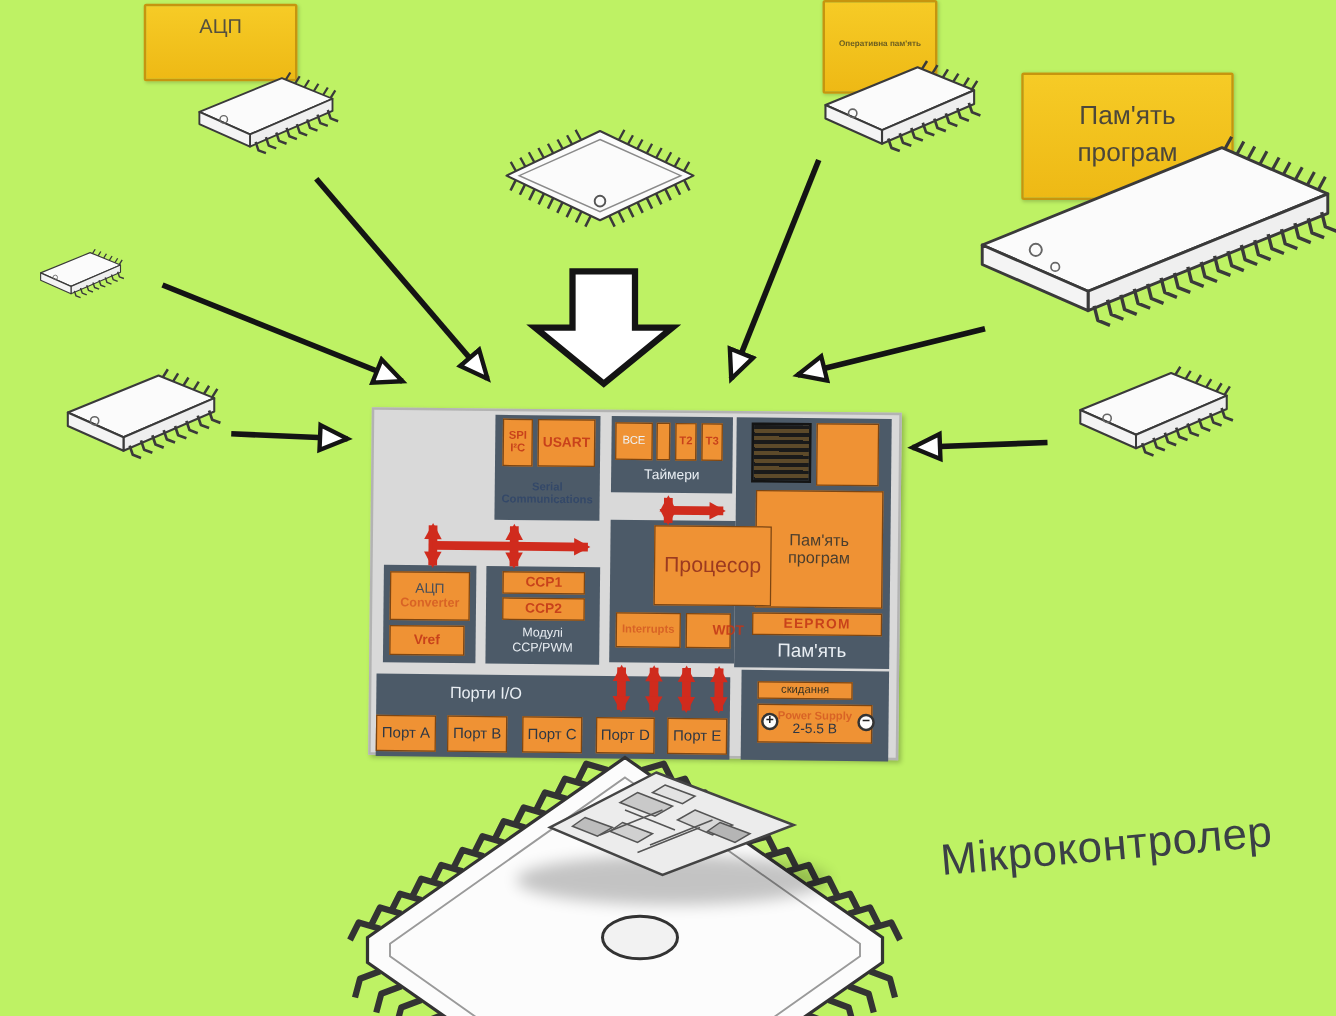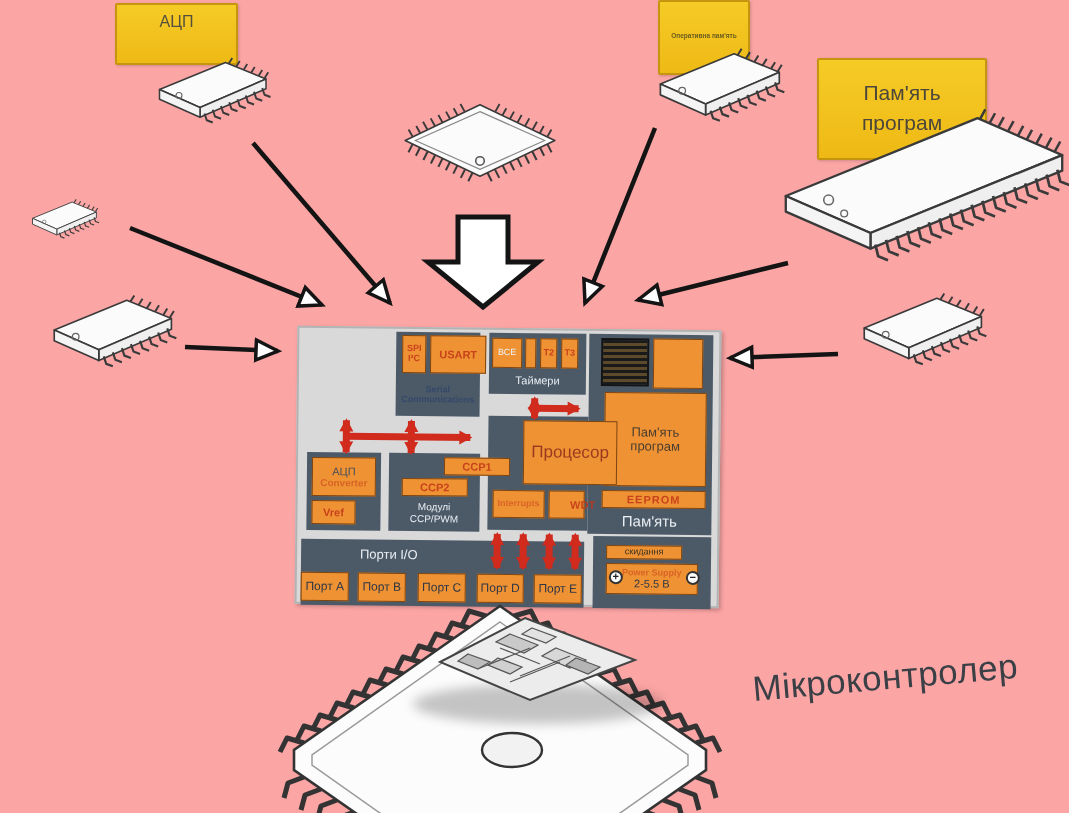--- a/index.html
+++ b/index.html
@@ -1,16 +1,16 @@
 <!DOCTYPE html>
 <html><head>
 <meta charset="utf-8">
 <style>
   html,body{margin:0;padding:0;background:#fff;}
-  .canvas{position:relative;width:1069px;height:813px;background:#fca5a5;overflow:hidden;
+  .canvas{position:relative;width:1069px;height:813px;background:#bef264;overflow:hidden;
           font-family:"Liberation Sans",sans-serif;}
 
   
   .ybox{position:absolute;background:linear-gradient(180deg,#f6cb26,#eebríct915 90%);
         background:linear-gradient(180deg,#f6cb26,#eeb915);
         border:2px solid #c6950f;border-radius:2px;color:#55503e;
         box-shadow:1px 1px 3px rgba(0,0,0,.18);text-align:center;box-sizing:border-box;}
   .ybox .ln{display:block;}
 
   
@@ -128,21 +128,21 @@
   </svg>
 
   <div class="board">
 
 
     <div class="panel" style="left:97px;top:3px;width:84px;height:84px;">
       <div class="ob" style="left:6px;top:3px;width:24px;height:38px;">
         <span class="fr" style="font-size:9px;">SPI</span>
         <span class="fr" style="font-size:9px;">I²C</span>
       </div>
-      <div class="ob" style="left:34px;top:3px;width:56px;height:38px;">
+      <div class="ob" style="left:34px;top:3px;width:46px;height:38px;">
         <span class="fr" style="font-size:11px;">USART</span>
       </div>
       <div class="pc" style="top:52px;font-size:9px;font-weight:700;color:#2e4469;opacity:.8;">
         <span style="display:block">Serial</span>
         <span style="display:block">Communications</span>
       </div>
     </div>
 
     <div class="panel" style="left:190px;top:3px;width:97px;height:61px;">
       <div class="ob" style="left:3px;top:5px;width:30px;height:30px;">
@@ -181,27 +181,27 @@
       <div class="ob" style="left:61px;top:74px;width:36px;height:28px;">
         <span class="fr" style="font-size:11px;margin-left:32px;">WDT</span>
       </div>
     </div>
 
     <div class="panel" style="left:9px;top:124px;width:74px;height:78px;">
       <div class="ob" style="left:5px;top:5px;width:64px;height:39px;">
         <span style="font-size:11px;color:#474e58;">АЦП</span>
         <span class="fr2" style="font-size:10px;">Converter</span>
       </div>
-      <div class="ob" style="left:5px;top:48px;width:44px;height:24px;">
+      <div class="ob" style="left:5px;top:48px;width:60px;height:24px;">
         <span class="fr" style="font-size:11px;">Vref</span>
       </div>
     </div>
 
     <div class="panel" style="left:91px;top:124px;width:91px;height:78px;">
-      <div class="ob" style="left:13px;top:4px;width:66px;height:18px;margin-left:42px;">
+      <div class="ob" style="left:13px;top:4px;width:66px;height:18px;">
         <span class="fr" style="font-size:11px;">CCP1</span>
       </div>
       <div class="ob" style="left:13px;top:25px;width:66px;height:18px;">
         <span class="fr" style="font-size:11px;">CCP2</span>
       </div>
       <div class="pc" style="top:48px;font-size:10px;">
         <span style="display:block">Модулі</span>
         <span style="display:block">CCP/PWM</span>
       </div>
     </div>

